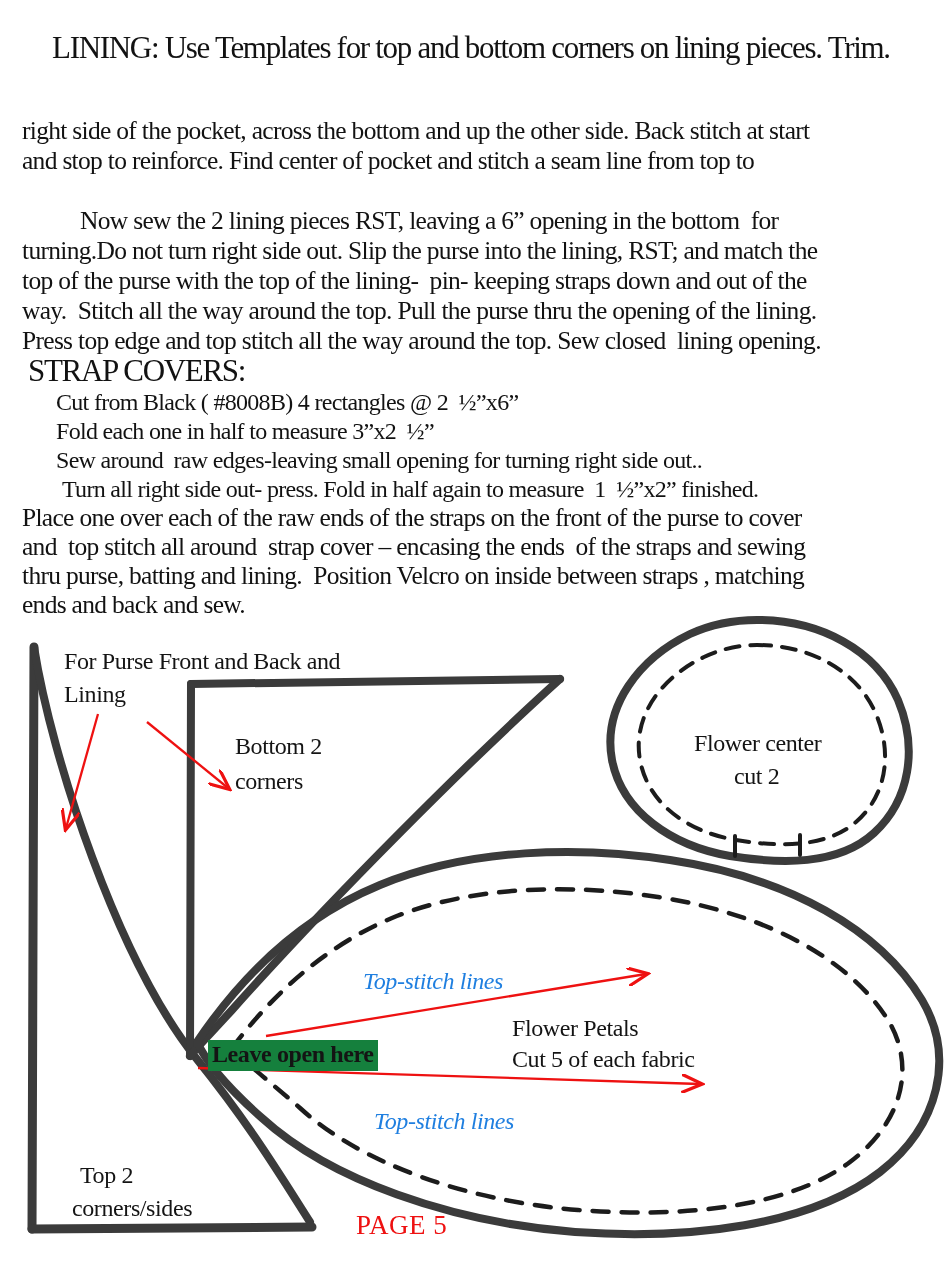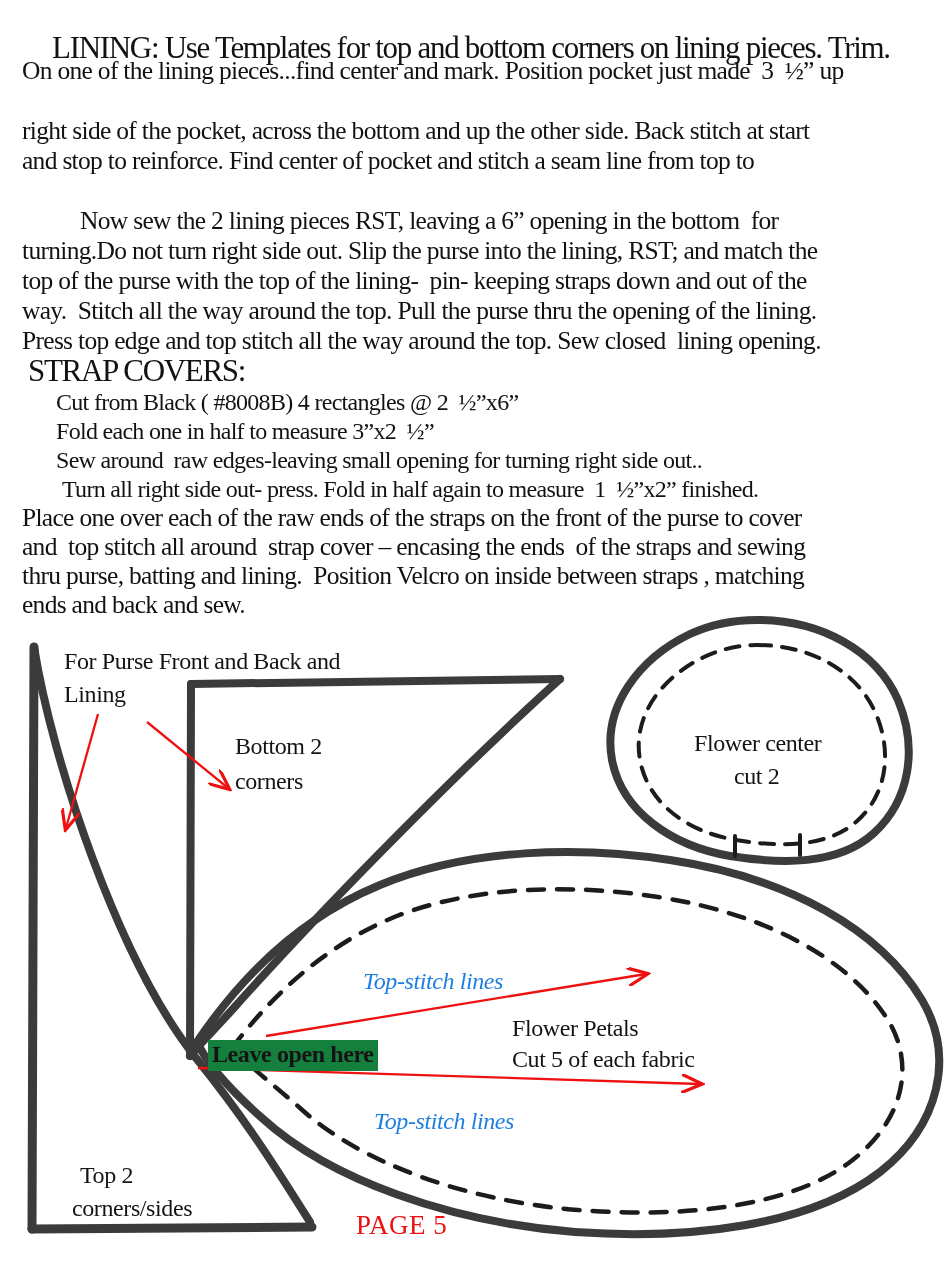--- a/index.html
+++ b/index.html
@@ -72,21 +72,20 @@
     font-weight: bold;
   }
 </style>
 </head>
 <body>
 
 <div id="page">
 
   <div id="textblock">
       <div class="line heading" style="left: 52px; top: 32px;">LINING: Use Templates for top and bottom corners on lining pieces. Trim.</div>
-      <div class="line " style="left: 22px; top: 58px;">On one of the lining pieces...find center and mark. Position pocket just made  3  ½” up</div>
       <div class="line " style="left: 22px; top: 118px;">right side of the pocket, across the bottom and up the other side. Back stitch at start</div>
       <div class="line " style="left: 22px; top: 148px;">and stop to reinforce. Find center of pocket and stitch a seam line from top to</div>
       <div class="line " style="left: 80px; top: 208px;">Now sew the 2 lining pieces RST, leaving a 6” opening in the bottom  for</div>
       <div class="line " style="left: 22px; top: 238px;">turning.Do not turn right side out. Slip the purse into the lining, RST; and match the</div>
       <div class="line " style="left: 22px; top: 268px;">top of the purse with the top of the lining-  pin- keeping straps down and out of the</div>
       <div class="line " style="left: 22px; top: 298px;">way.  Stitch all the way around the top. Pull the purse thru the opening of the lining.</div>
       <div class="line " style="left: 22px; top: 328px;">Press top edge and top stitch all the way around the top. Sew closed  lining opening.</div>
       <div class="line heading" style="left: 28px; top: 355px;">STRAP COVERS:</div>
       <div class="line indent-sub" style="left: 56px; top: 390px;">Cut from Black ( #8008B) 4 rectangles @ 2  ½”x6”</div>
       <div class="line indent-sub" style="left: 56px; top: 419px;">Fold each one in half to measure 3”x2  ½”</div>

